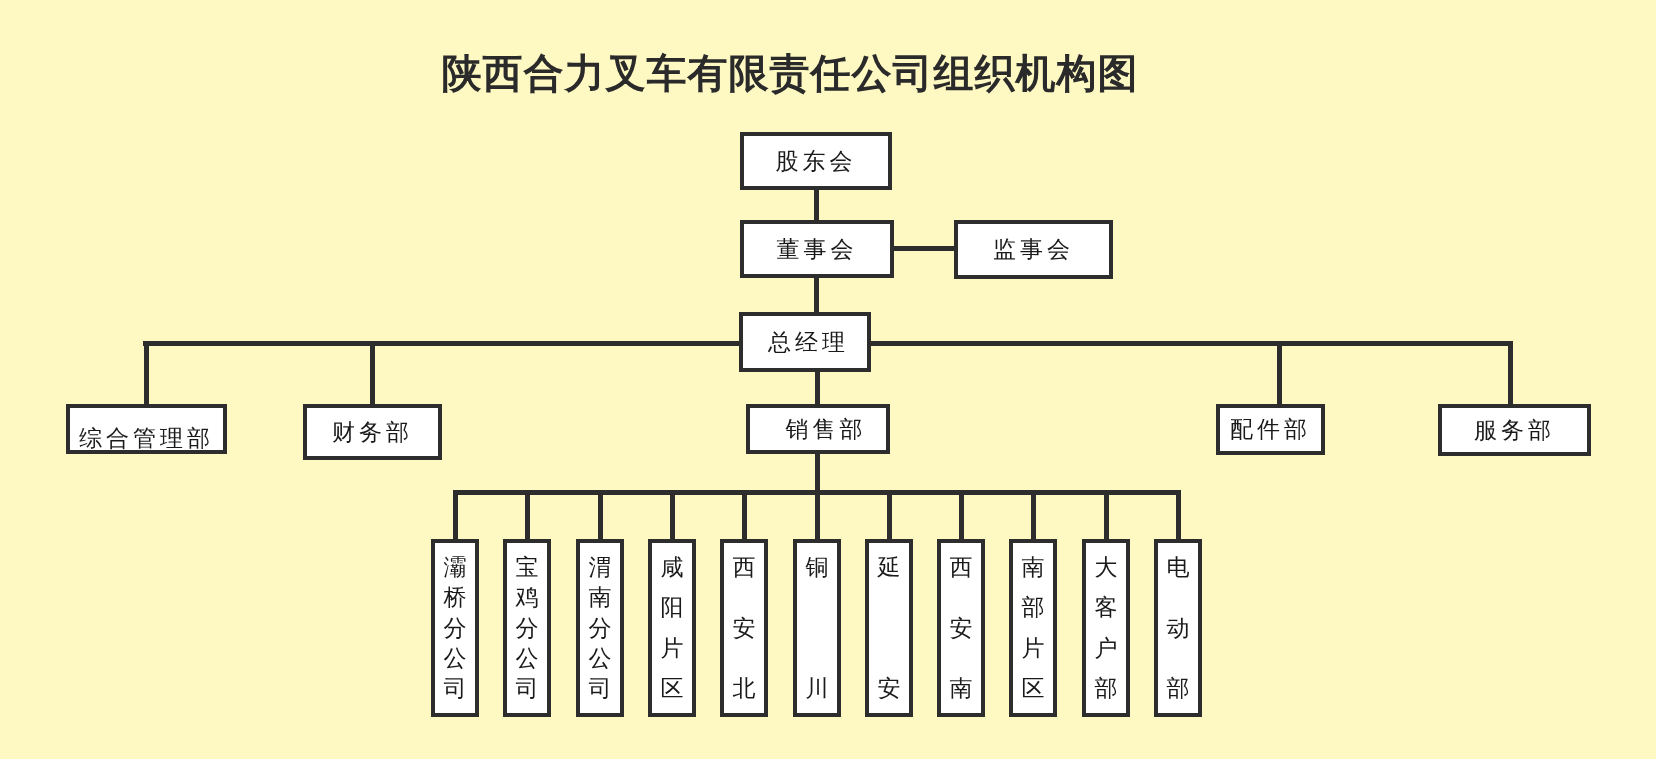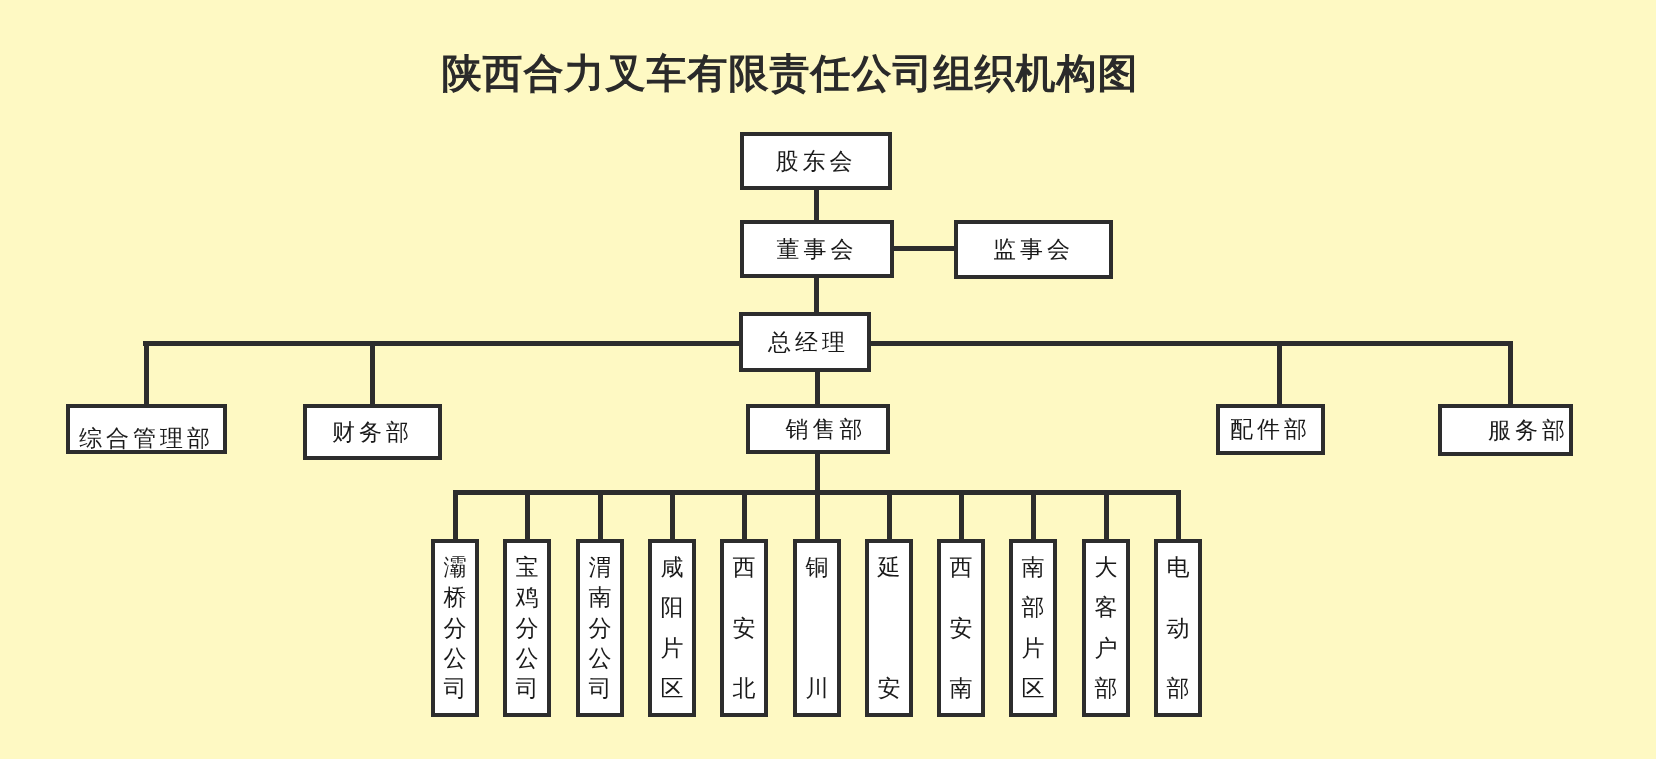--- a/index.html
+++ b/index.html
@@ -96,21 +96,21 @@
       </div>
       <div class="node h" style="left: 303px; top: 404px; width: 139px; height: 56px;">
         <span>财务部</span>
       </div>
       <div class="node h" style="left: 746px; top: 404px; width: 144px; height: 50px; padding-left: 16px;">
         <span>销售部</span>
       </div>
       <div class="node h" style="left: 1216px; top: 404px; width: 109px; height: 51px;">
         <span>配件部</span>
       </div>
-      <div class="node h" style="left: 1438px; top: 404px; width: 135px; height: 52px; justify-content: flex-end;">
+      <div class="node h" style="left: 1438px; top: 404px; width: 153px; height: 52px;">
         <span>服务部</span>
       </div>
       <div class="node v" style="left: 431px; top: 539px; width: 48px; height: 178px;">
         <span class="ch">灞</span>
         <span class="ch">桥</span>
         <span class="ch">分</span>
         <span class="ch">公</span>
         <span class="ch">司</span>
       </div>
       <div class="node v" style="left: 503px; top: 539px; width: 48px; height: 178px;">

